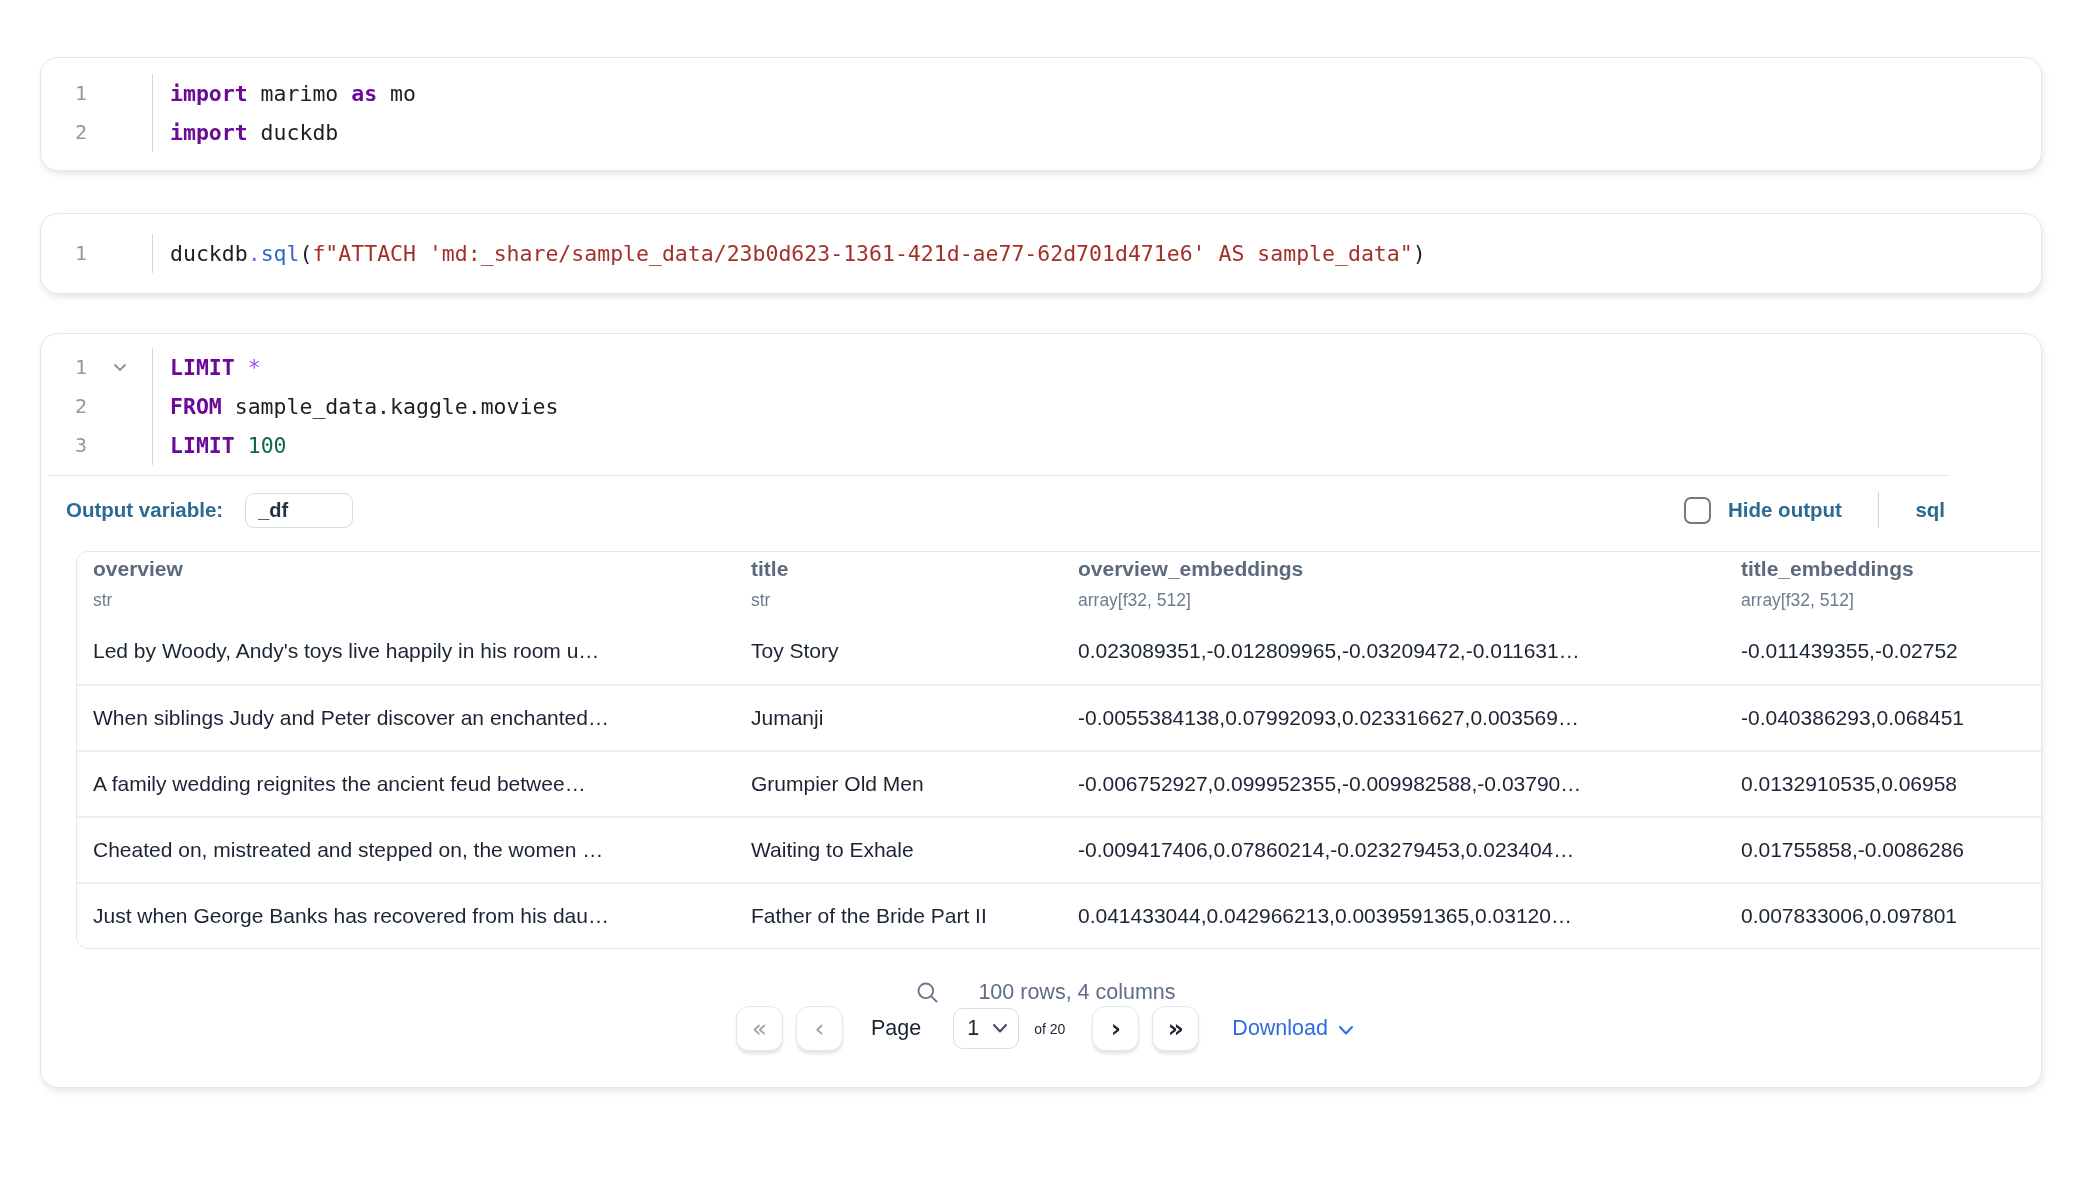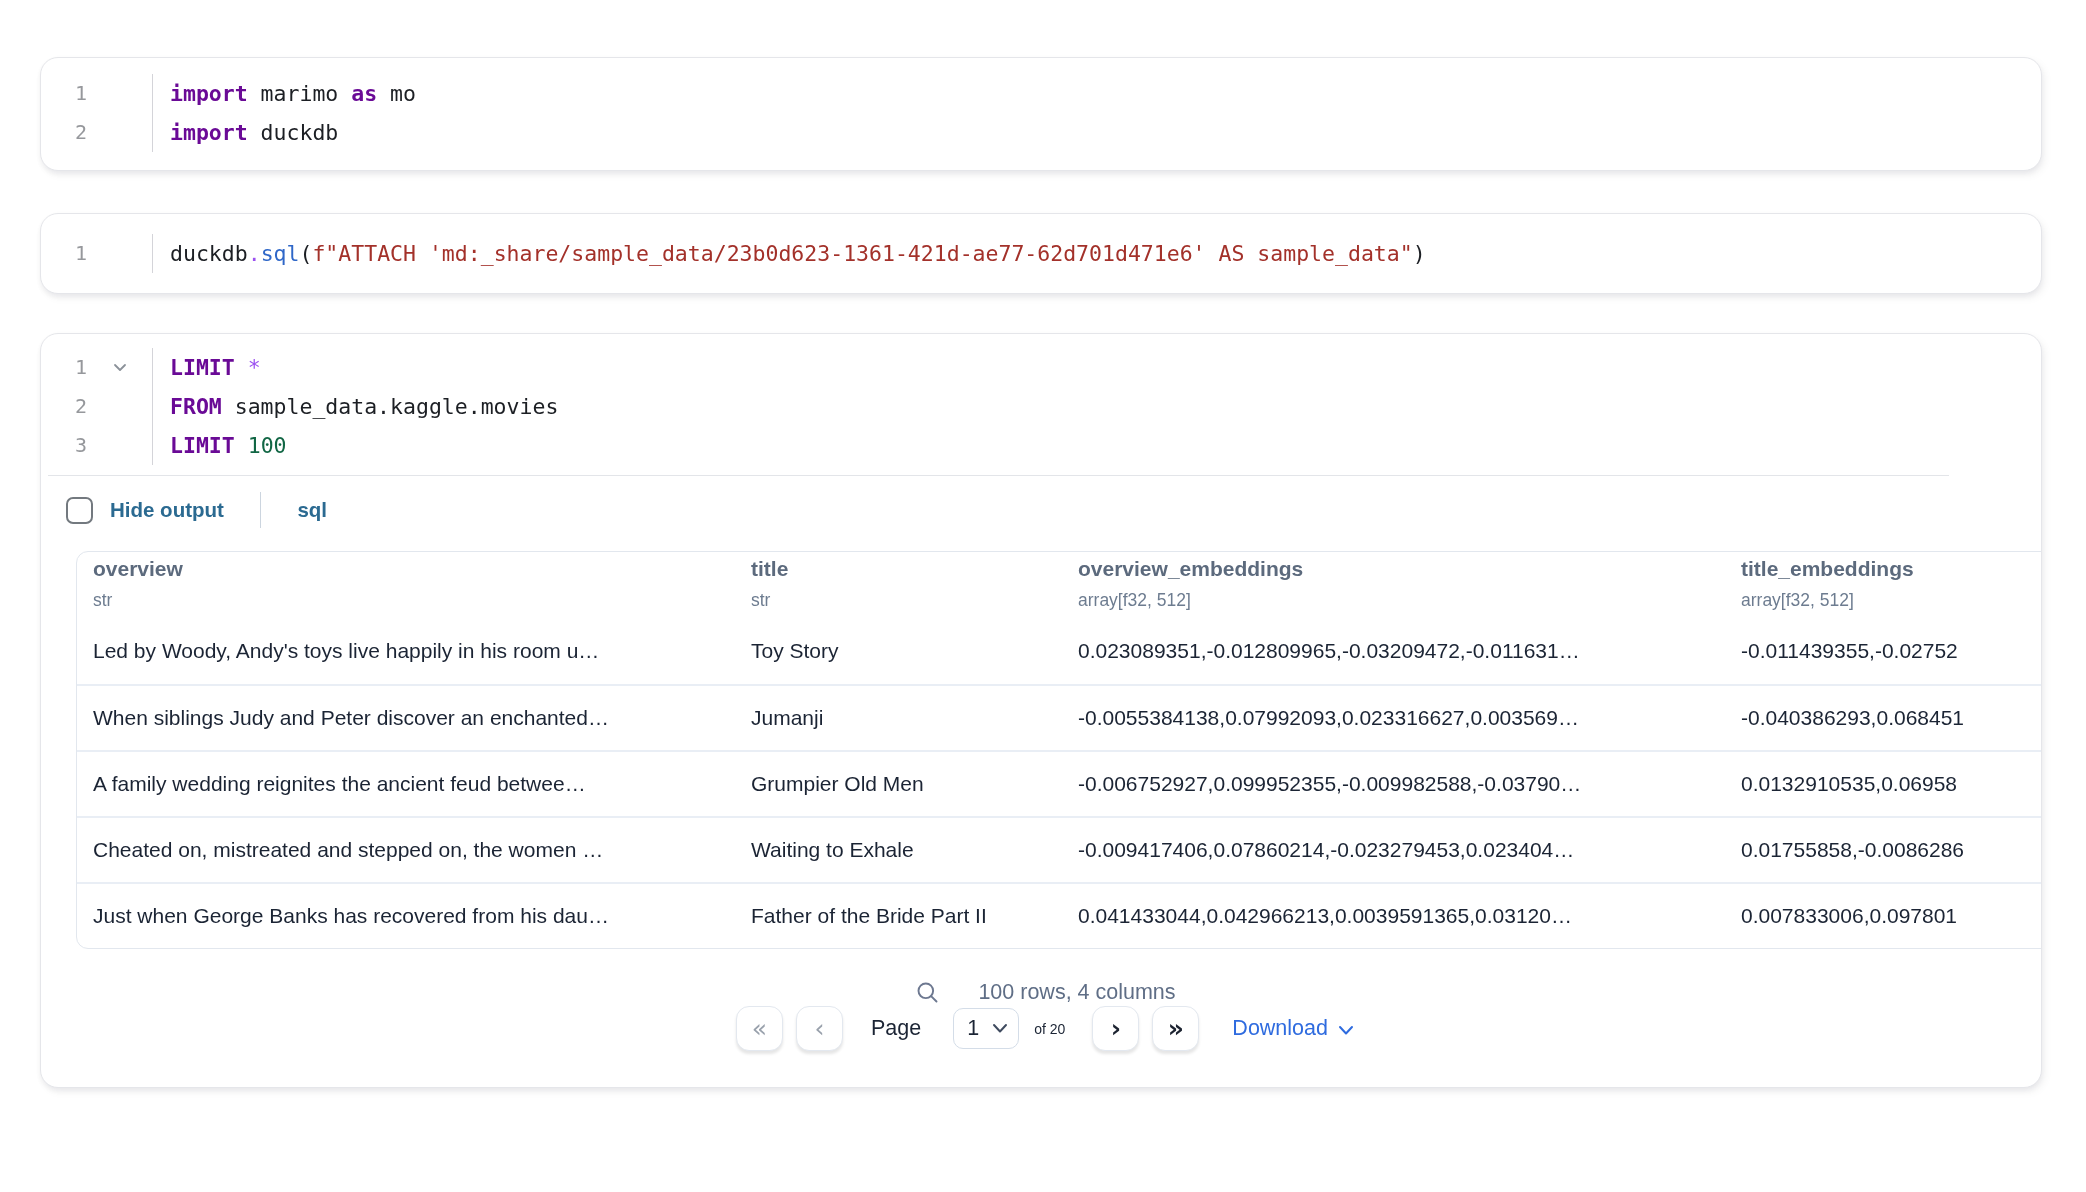--- a/index.html
+++ b/index.html
@@ -147,20 +147,24 @@
           <span class="lineno">3</span>
           <span class="foldzone"></span>
         </div>
         <div class="code"><span class="tok-kw">LIMIT</span><span> </span><span class="tok-num">100</span></div>
       </div>
     </div>
 
     <div class="cell-divider"></div>
 
     <div class="controls">
+      <div class="controls-left">
+        <span class="ov-label">Output variable:</span>
+        <input class="ov-input" type="text" value="_df" style="">
+      </div>
       <div class="controls-right">
         <span class="checkbox" role="checkbox" aria-checked="false"></span>
         <span class="hide-label">Hide output</span>
         <span class="vsep"></span>
         <span class="lang-label">sql</span>
       </div>
     </div>
 
     <div class="table-wrap">
       <div class="dtable">

